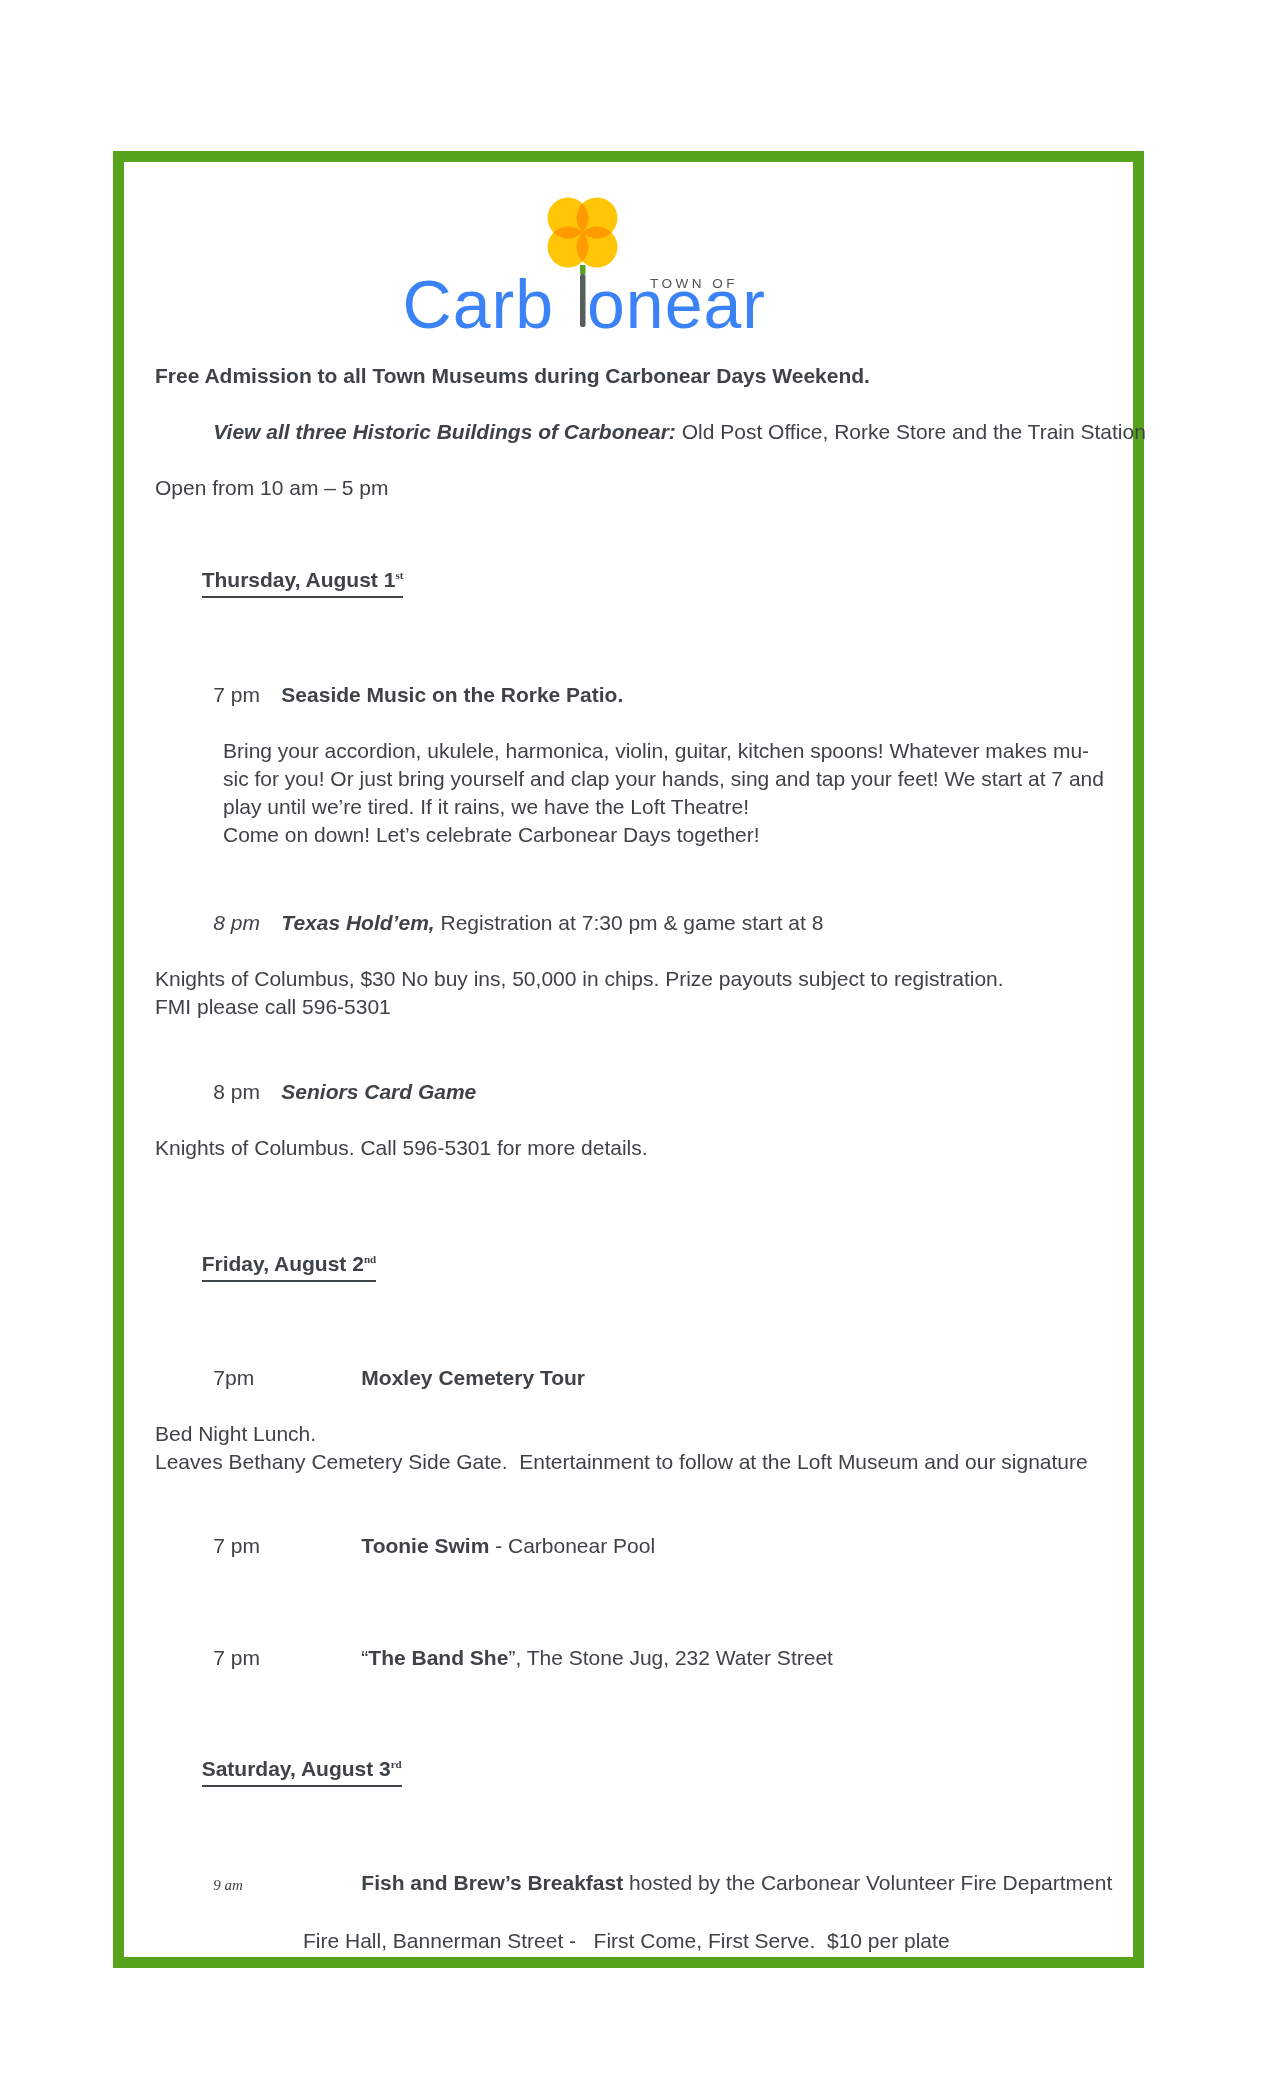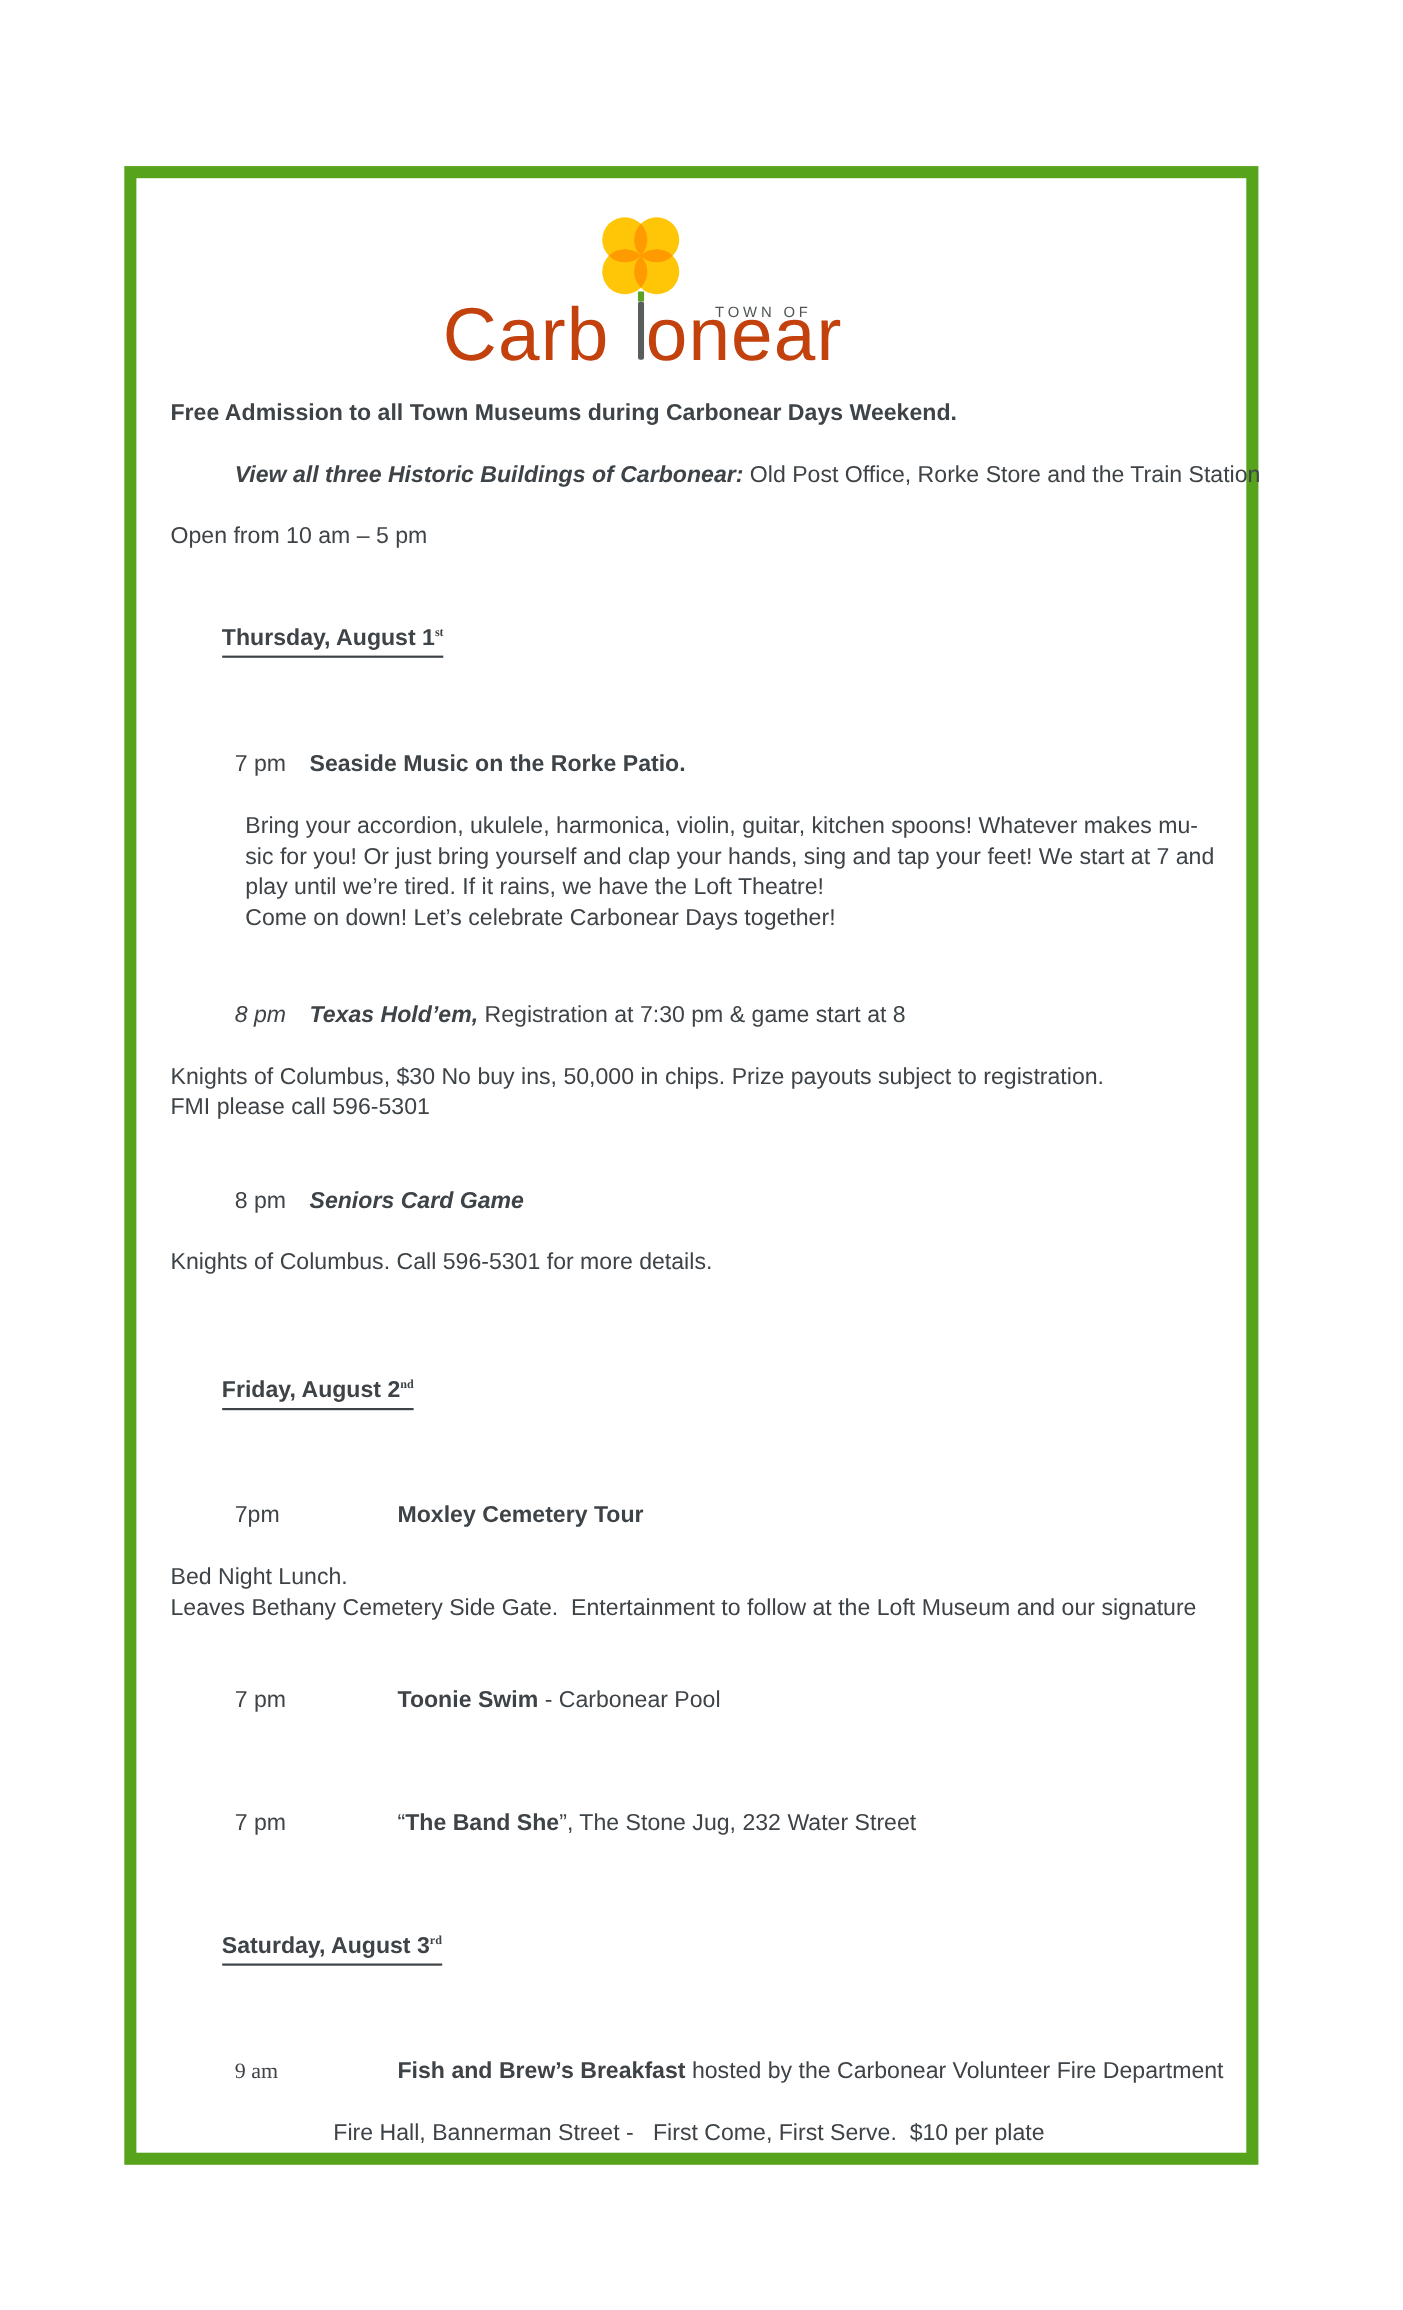--- a/index.html
+++ b/index.html
@@ -17,35 +17,35 @@
   }
   
   .logo-block { position:relative; margin-top:34px; height:136px; }
   .flower-svg { position:absolute; left:391px; top:0; width:74px; height:134px; }
   .flower-svg circle { mix-blend-mode:multiply; }
   .town-of {
     position:absolute; left:495px; top:80px;
     font-size:13.5px; letter-spacing:3.5px; color:#4E5552; white-space:pre;
   }
   .wordmark { position:absolute; top:74px; font-size:68px; line-height:68px;
-    letter-spacing:1px; color:#c2410c; white-space:pre; }
+    letter-spacing:1px; color:#3b82f6; white-space:pre; }
   .word-left  { right:554px; }
   .word-right { left:432px; }
   
   .title-row { margin-top:56px; text-align:center; font-size:34px; line-height:40px;
     font-weight:bold; color:#E0700F; letter-spacing:0.5px; }
   .title-u-outer { display:inline-block; border-bottom:2px solid #E0700F; padding-bottom:4px; }
   .title-u-inner { display:inline-block; border-bottom:2px solid #E0700F; padding-bottom:1px; }
   
   .line { font-size:21px; line-height:28px; white-space:pre; }
   .line span { white-space:pre; }
   .b  { font-weight:bold; }
   .bi { font-weight:bold; font-style:italic; }
   .i  { font-style:italic; }
-  .serif { font-family:"Liberation Serif", serif; font-size:20px; }
+  .serif { font-family:"Liberation Serif", serif; font-size:15px;font-style:italic; }
   .day-heading { font-size:21px; line-height:28px; font-weight:bold; white-space:pre; }
   .day-heading .u { display:inline-block; border-bottom:2px solid #3E4347; padding-bottom:2px; }
   .sup { font-size:11px; vertical-align:super; line-height:0;font-family:Liberation Serif, serif; }
   .tcol-a { display:inline-block; width:68px; }
   .tcol-b { display:inline-block; width:148px; }
   .ind-a { padding-left:68px; }
   .ind-b { padding-left:148px; }
 </style>
 </head>
 <body>

